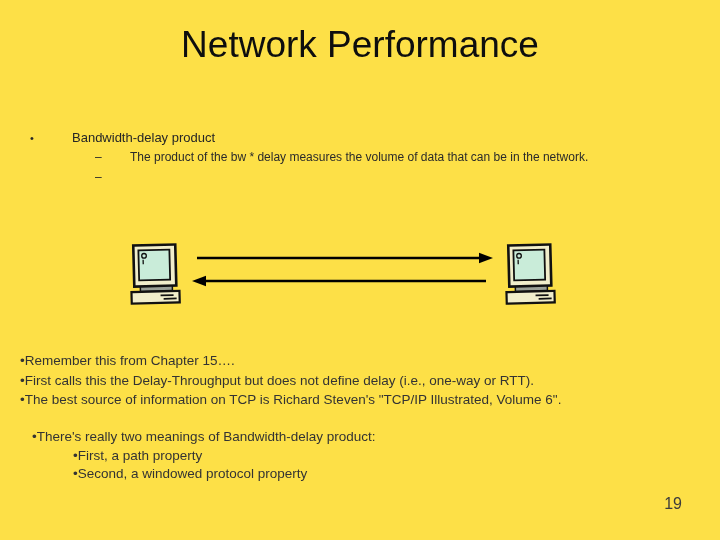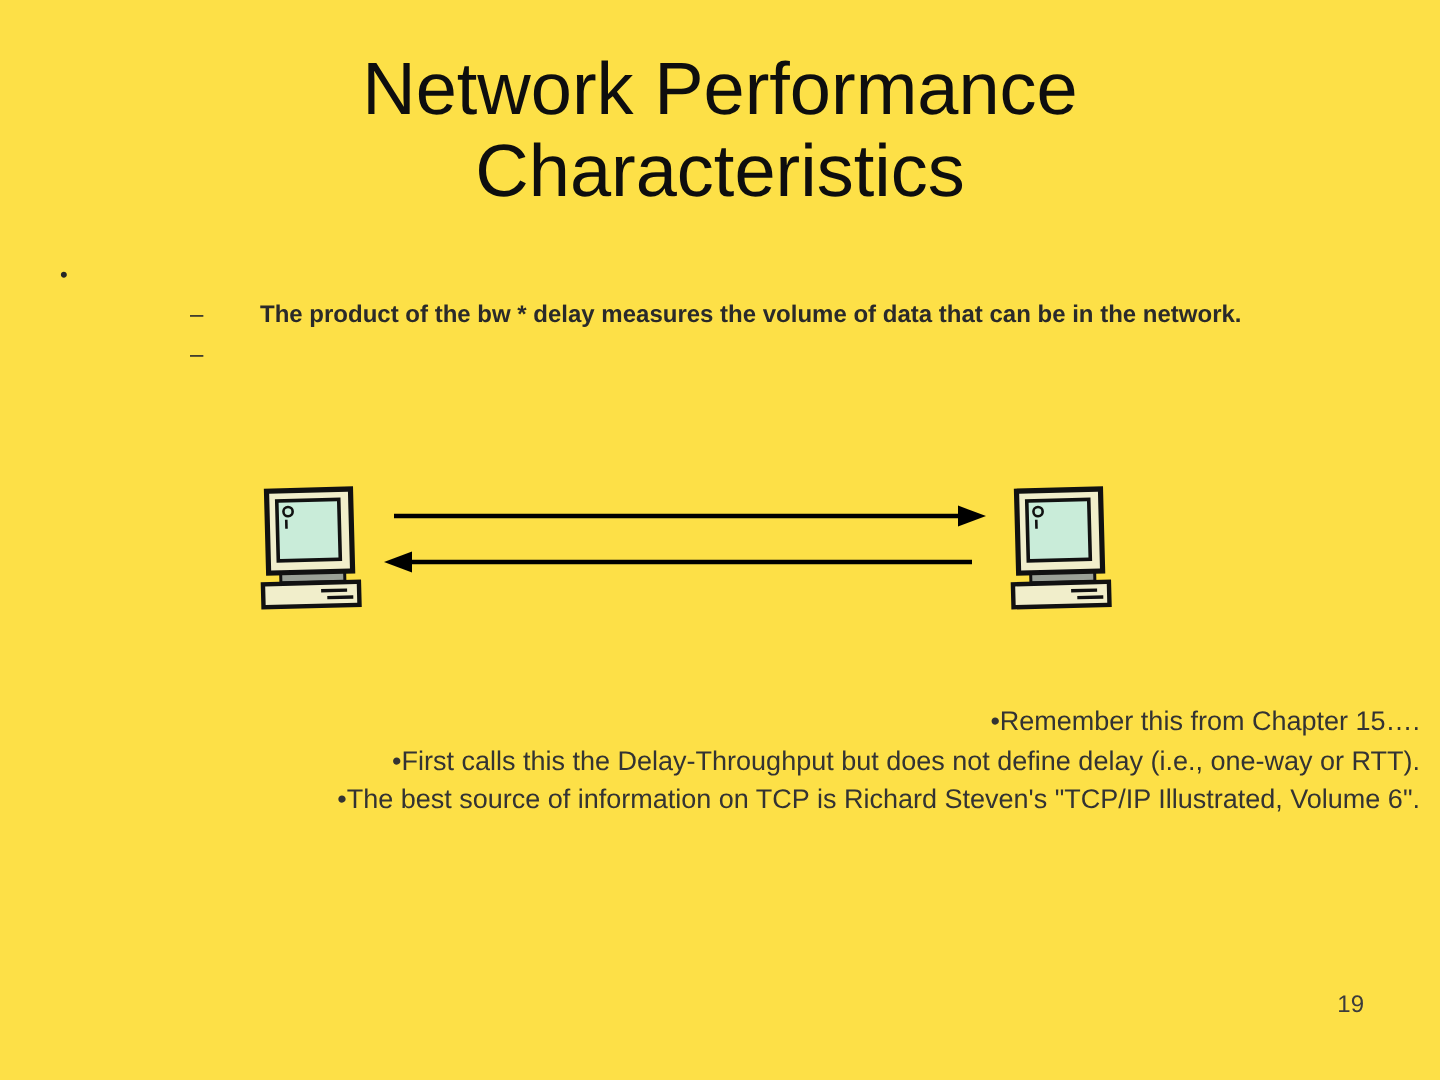--- a/index.html
+++ b/index.html
@@ -25,58 +25,58 @@
     color: #0e0e0e;
   }
 
   
   .content { position: absolute; top: 129px; left: 0; width: 700px; }
   .bullet-row { display: flex; align-items: flex-start; }
   .bullet-row.level1 { padding-left: 30px; font-size: 13px; line-height: 18px; color: #262626; }
   .bullet-row.level1 .marker { width: 42px; flex: 0 0 42px; font-size: 11px; }
   .bullet-row.level2 { padding-left: 95px; font-size: 12px; line-height: 17.5px; color: #2a2a2a; margin-top: 2px; }
   .bullet-row.level2 .marker { width: 35px; flex: 0 0 35px; }
-  .bullet-row.level2 .txt { width: 545px; white-space: pre-wrap; font-weight: bold; }
+  .bullet-row.level2 .txt { width: 545px; white-space: pre-wrap; }
 
   
   .diagram { position: absolute; top: 240px; left: 0; width: 720px; height: 72px; }
   .computer { position: absolute; top: 3px; }
   .computer.left  { left: 127px; }
   .computer.right { left: 502px; }
   .arrows { position: absolute; left: 185px; top: 8px; }
 
   
   .notes1 { position: absolute; top: 351px; left: 0; width: 710px; font-size: 13.5px; line-height: 19.5px; color: #333; }
-  .notes1 .note-line { padding-left: 44px; text-align: right; }
+  .notes1 .note-line { padding-left: 20px; }
   .notes2 { position: absolute; top: 428px; left: 0; width: 710px; font-size: 13.5px; line-height: 18.5px; color: #333; }
   .notes2 .note-line { padding-left: 32px; }
   .notes2 .note-line.indent { padding-left: 73px; }
 
   
   .page-number {
     position: absolute;
     top: 495px;
     right: 38px;
-    font-size: 12px;
+    font-size: 16px;
     color: #3c3c3c;
   }
 </style>
 </head>
 <body>
 
 <div class="slide">
 
   <div class="title">
     <div>Network Performance</div>
-    <div>Characteristics</div>
   </div>
 
   <div class="content">
     <div class="bullet-row level1">
       <span class="marker">•</span>
+      <span class="txt">Bandwidth-delay product</span>
     </div>
     <div class="bullet-row level2">
       <span class="marker">–</span>
       <span class="txt">The product of the bw * delay measures the volume of data that can be in the network.</span>
     </div>
     <div class="bullet-row level2">
       <span class="marker">–</span>
     </div>
   </div>
 
@@ -123,16 +123,21 @@
       </svg>
     </span>
   </div>
 
   <div class="notes1">
     <div class="note-line">•Remember this from Chapter 15….</div>
     <div class="note-line">•First calls this the Delay-Throughput but does not define delay (i.e., one-way or RTT).</div>
     <div class="note-line">•The best source of information on TCP is Richard Steven's "TCP/IP Illustrated, Volume 6".</div>
   </div>
 
+  <div class="notes2">
+    <div class="note-line">•There's really two meanings of Bandwidth-delay product:</div>
+    <div class="note-line indent">•First, a path property</div>
+    <div class="note-line indent">•Second, a windowed protocol property</div>
+  </div>
 
   <div class="page-number">19</div>
 
 </div>
 
 </body></html>

